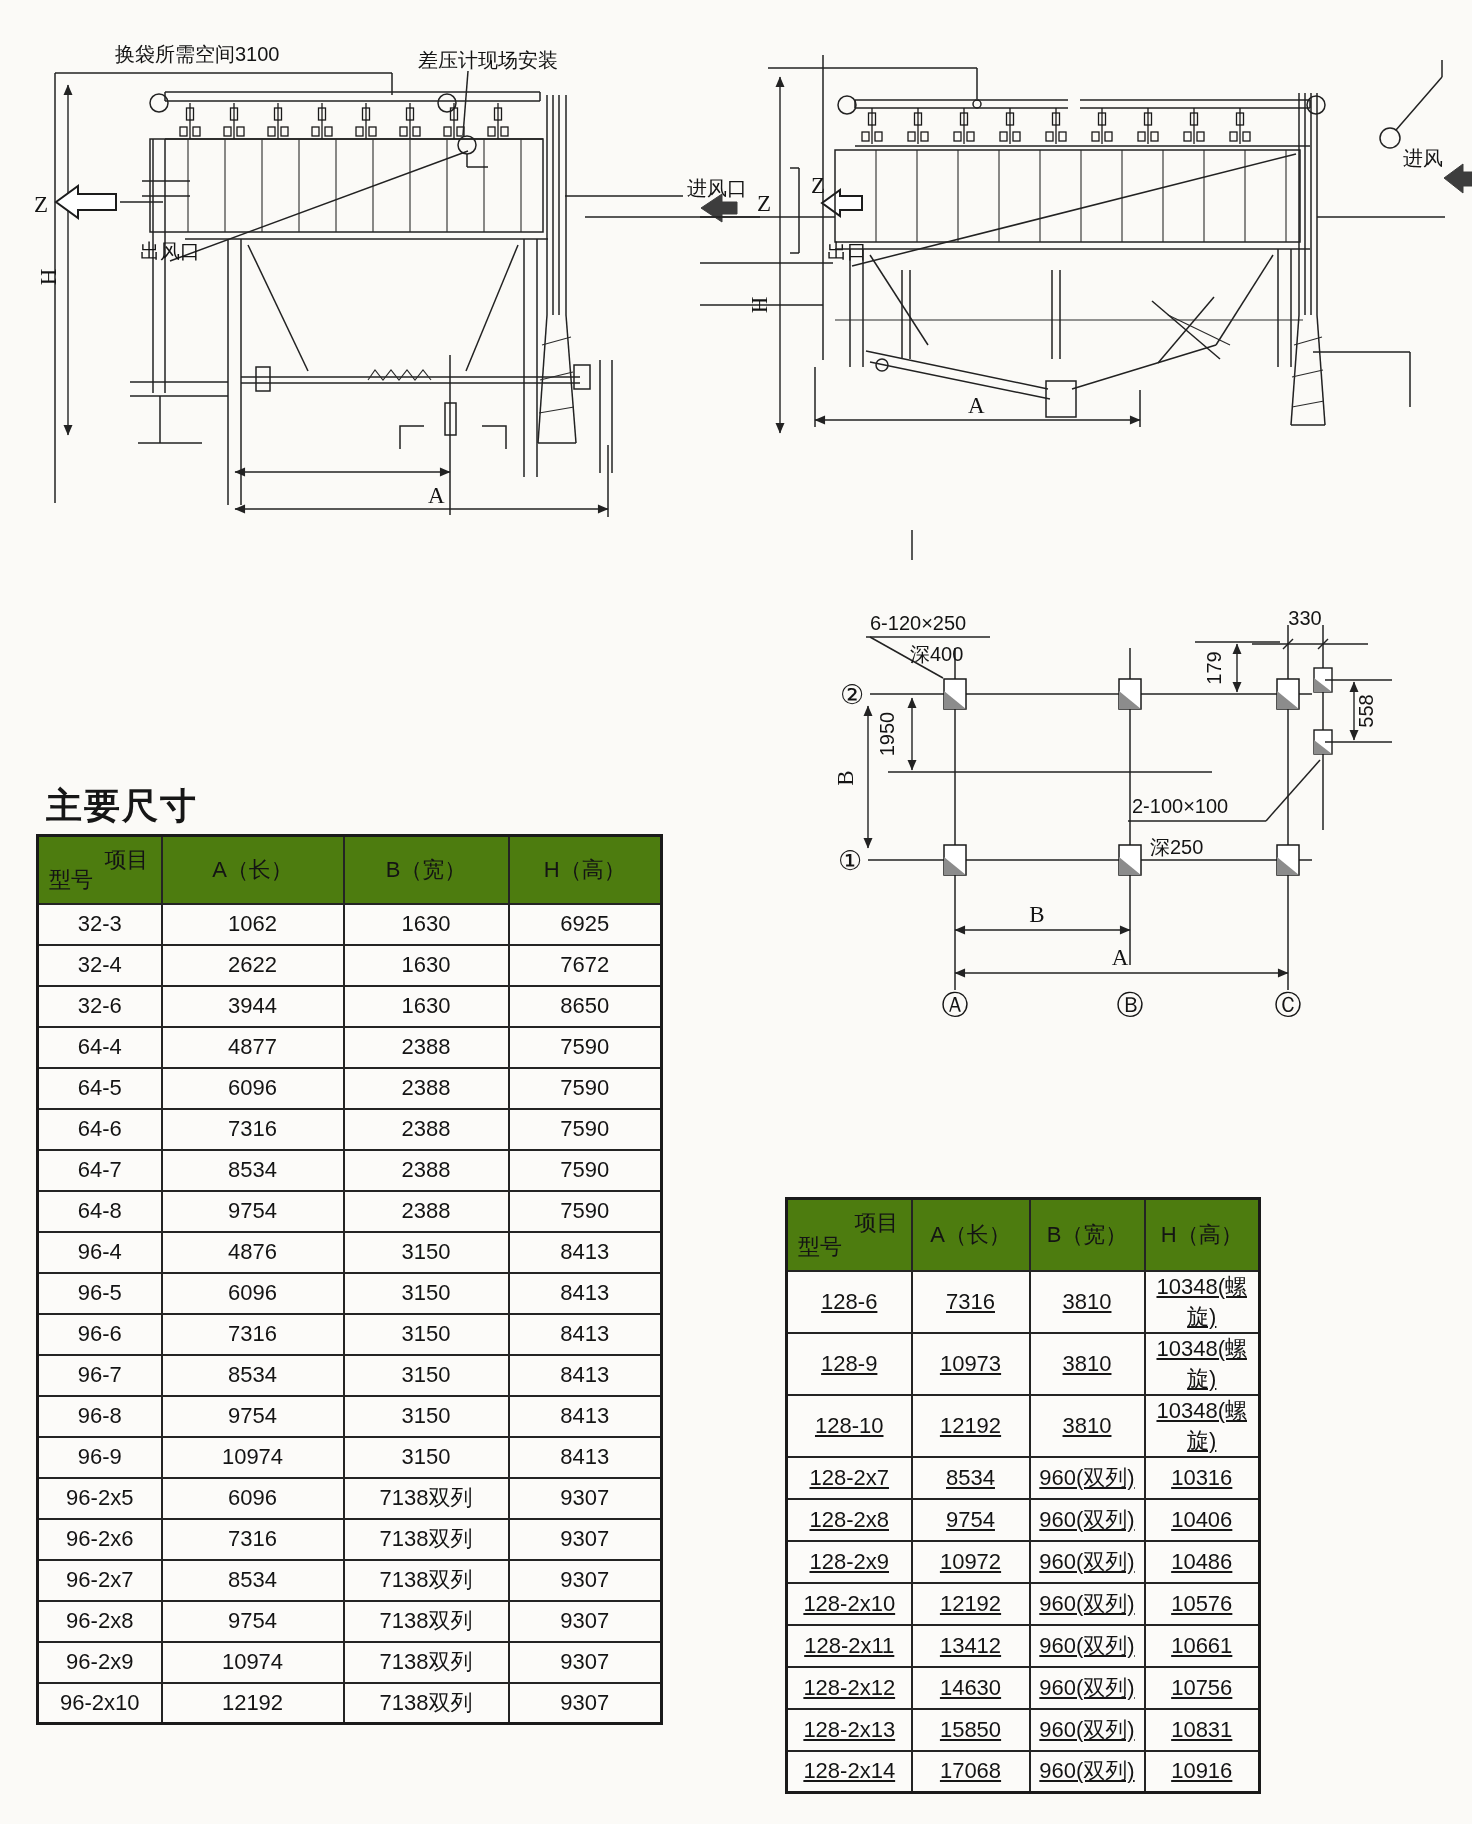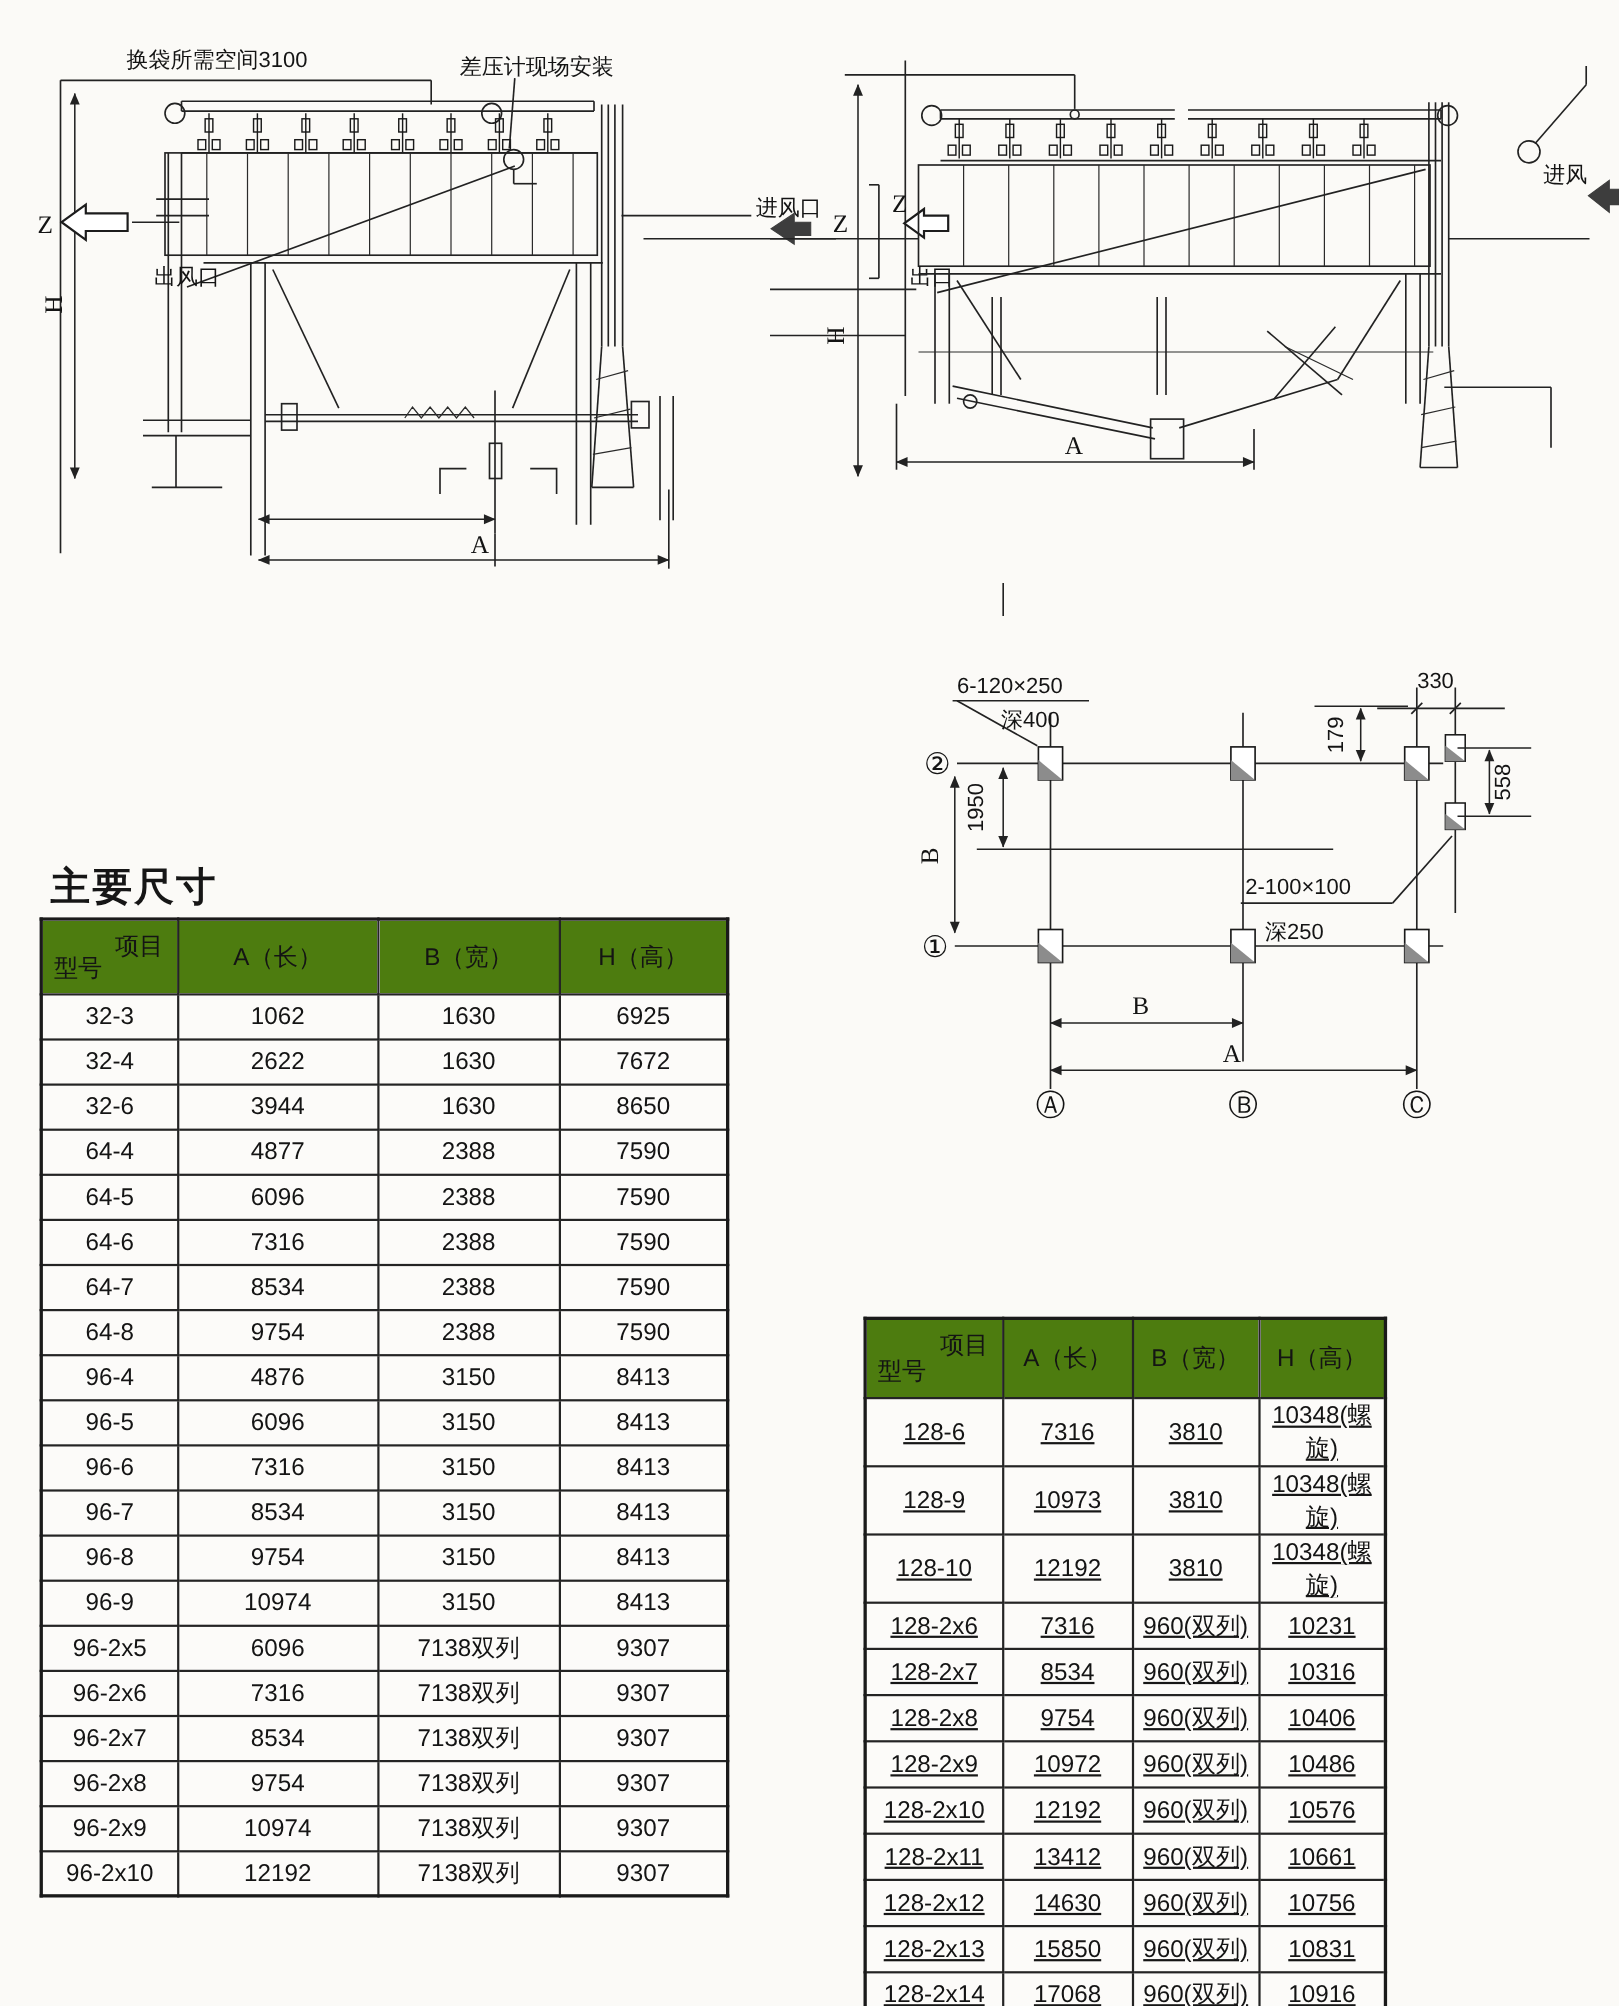--- a/index.html
+++ b/index.html
@@ -557,26 +557,20 @@
           <td>3810</td>
           <td>10348(螺旋)</td>
         </tr>
       <tr>
           <td>128-10</td>
           <td>12192</td>
           <td>3810</td>
           <td>10348(螺旋)</td>
         </tr>
       <tr>
-          <td>128-2x6</td>
-          <td>7316</td>
-          <td>960(双列)</td>
-          <td>10231</td>
-        </tr>
-      <tr>
           <td>128-2x7</td>
           <td>8534</td>
           <td>960(双列)</td>
           <td>10316</td>
         </tr>
       <tr>
           <td>128-2x8</td>
           <td>9754</td>
           <td>960(双列)</td>
           <td>10406</td>

